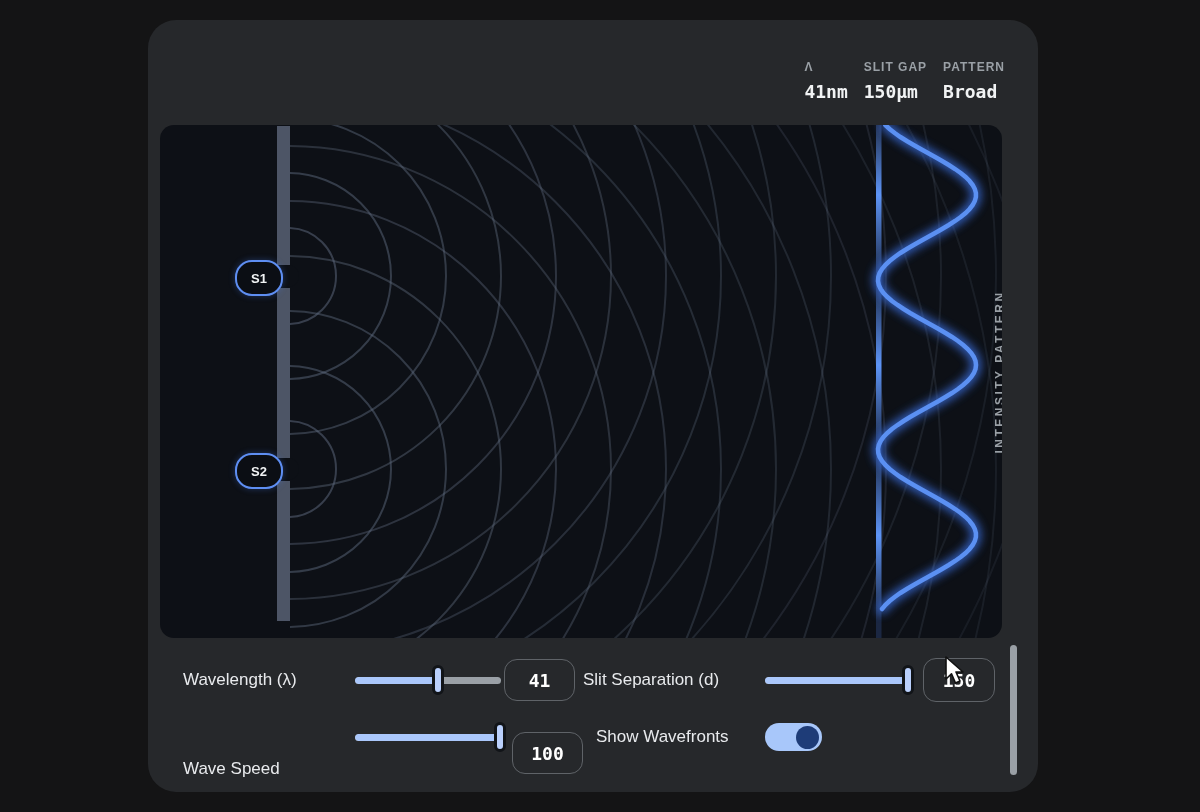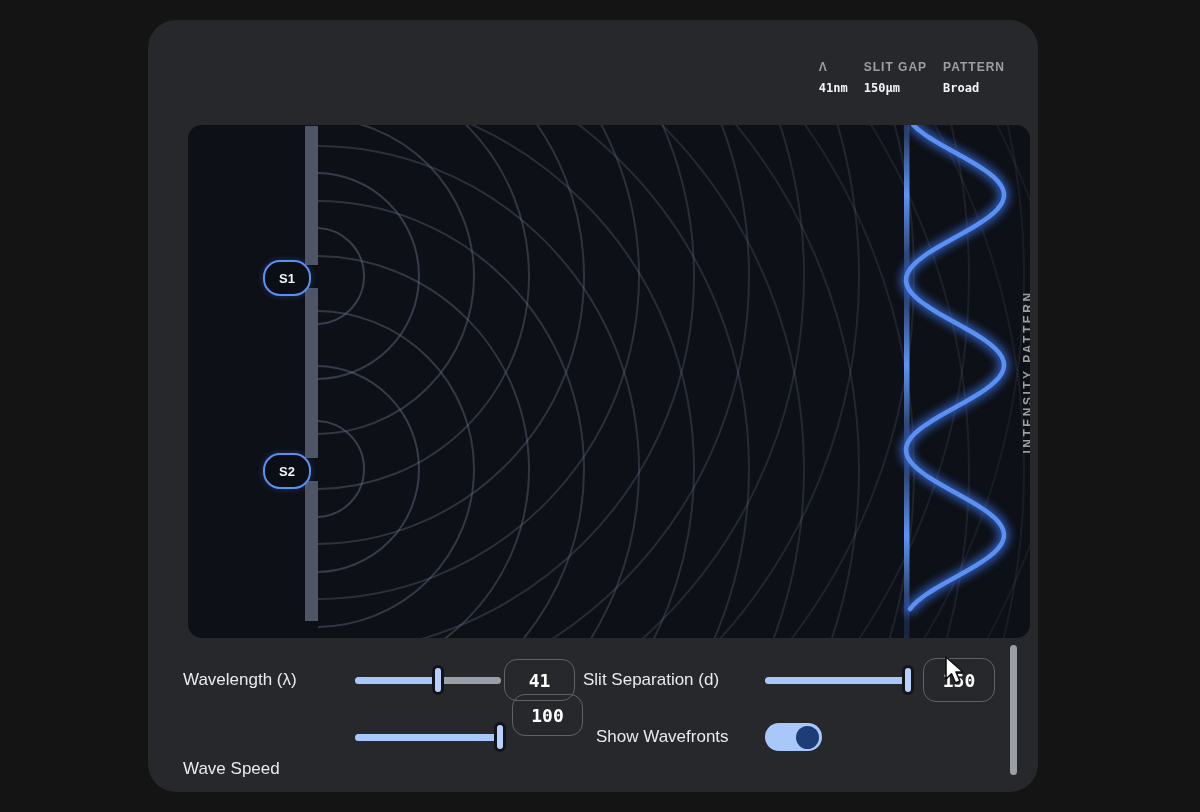--- a/index.html
+++ b/index.html
@@ -22,25 +22,25 @@
     position:absolute;top:40px;right:33px;
     display:flex;gap:16px;align-items:flex-start;
   }
   .stat{display:flex;flex-direction:column;gap:7px;}
   .stat .lbl{
     font-size:12px;font-weight:700;color:#9aa0a6;letter-spacing:1px;
     text-transform:uppercase;white-space:nowrap;
   }
   .stat .val{
     font-family:"DejaVu Sans Mono","Liberation Mono",monospace;
-    font-size:12px;font-weight:700;color:#f1f3f4;white-space:nowrap;
+    font-size:18px;font-weight:700;color:#f1f3f4;white-space:nowrap;
   }
   
   .sim{
-    position:absolute;left:40px;top:105px;width:842px;height:513px;
+    position:absolute;left:12px;top:105px;width:842px;height:513px;
     background:#0d1016;border-radius:14px;overflow:hidden;
   }
   .sim svg{position:absolute;left:0;top:0;}
   .slit-badge{
     position:absolute;width:44px;height:32px;
     border:2.5px solid #5e8ef2;border-radius:17px;
     background:#0b0e14;color:#f1f3f4;
     font-size:13px;font-weight:700;
     display:flex;align-items:center;justify-content:center;
     box-shadow:0 0 6px rgba(70,120,230,.35);
@@ -204,21 +204,21 @@
     <span>150</span>
   </div>
 
   <div class="ctl-label" style="left:35px;top:707px;margin-top:32px;">Wave Speed</div>
   <div class="slider" style="left:207px;top:709px;width:148px;">
     <div class="track">
         <div class="fill" style="width:100%"></div>
       </div>
     <div class="thumb" style="left:98%;"></div>
   </div>
-  <div class="valbox" style="left:364px;top:674px;align-items:center;">
+  <div class="valbox" style="left:364px;top:712px;align-items:center;">
     <span>100</span>
   </div>
 
   <div class="ctl-label" style="left:448px;top:707px;">Show Wavefronts</div>
   <div class="toggle" style="left:617px;top:703px;">
     <div class="knob"></div>
   </div>
 
   <div class="scrollbar"></div>
 </div>

